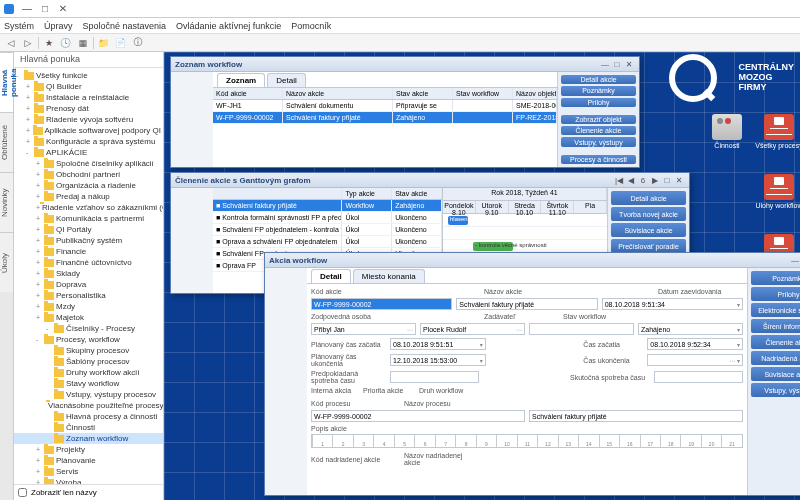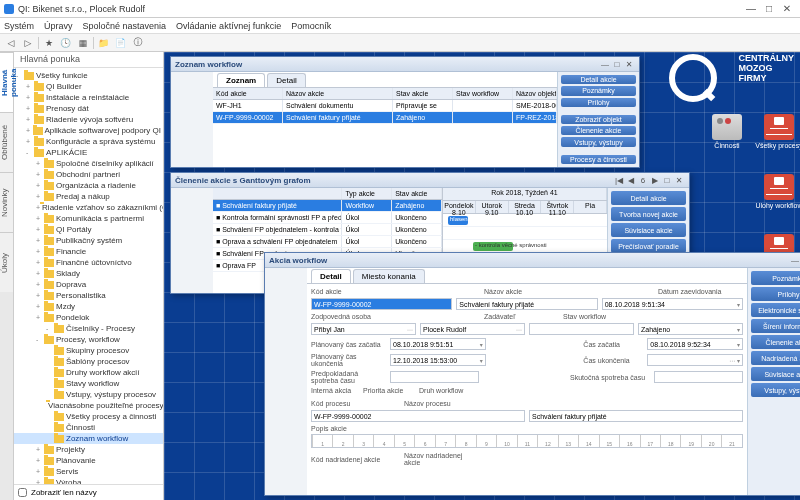--- a/index.html
+++ b/index.html
@@ -25,21 +25,21 @@
 .tree-item .exp { width: 8px; font-size: 7px; color: #888; }
 .tree-item .ficon { width: 10px; height: 8px; background: #f5c542; margin-right: 2px; position: relative; }
 .tree-item .ficon::before { content: ''; position: absolute; top: -2px; left: 0; width: 4px; height: 2px; background: #f5c542; }
 .ind-0 { padding-left: 2px; }
 .ind-1 { padding-left: 12px; }
 .ind-2 { padding-left: 22px; }
 .ind-3 { padding-left: 32px; }
 .tree-footer { height: 16px; padding: 2px 4px; font-size: 8px; border-top: 1px solid #ddd; display: flex; align-items: center; gap: 4px; }
 .tree-footer input[type=checkbox] { width: 9px; height: 9px; }
 .workspace { flex: 1; position: relative; background: #0a3d91; background-image: linear-gradient(rgba(255,255,255,0.15) 1px, transparent 1px), linear-gradient(90deg, rgba(255,255,255,0.15) 1px, transparent 1px); background-size: 30px 30px; }
-.logo { position: absolute; top: 2px; right: 6px; display: flex; gap: 22px; pointer-events: none; }
+.logo { position: absolute; top: 2px; right: 6px; display: flex; align-items: center; gap: 22px; pointer-events: none; }
 .logo .q { width: 48px; height: 48px; border: 6px solid #fff; border-radius: 50%; position: relative; }
 .logo .q::after { content: ''; position: absolute; width: 12px; height: 6px; background: #fff; bottom: -2px; right: -4px; transform: rotate(45deg); }
 .logo .txt { color: #fff; font-size: 9px; font-weight: bold; line-height: 1.1; }
 .ws-icon { position: absolute; width: 50px; text-align: center; color: #fff; font-size: 7px; cursor: pointer; }
 .ws-icon .ic { width: 30px; height: 26px; margin: 0 auto 2px; background: #d84a3a; border-radius: 3px; position: relative; }
 .ws-icon .ic::before { content: ''; position: absolute; width: 10px; height: 8px; background: #fff; top: 3px; left: 50%; transform: translateX(-50%); border-radius: 1px; }
 .ws-icon .ic::after { content: ''; position: absolute; width: 18px; height: 1px; background: #fff; top: 14px; left: 6px; box-shadow: -4px 6px 0 #fff, 4px 6px 0 #fff; }
 .ws-icon.people .ic { background: linear-gradient(#ddd,#bbb); }
 .ws-icon.people .ic::before { width: 6px; height: 6px; border-radius: 50%; background: #888; top: 4px; left: 8px; box-shadow: 8px 0 0 #c44; }
 .ws-icon.people .ic::after { display: none; }
@@ -79,21 +79,20 @@
 .ruler-ticks { position: absolute; inset: 0; display: flex; }
 .ruler-ticks div { flex: 1; border-left: 1px solid #ccc; text-align: center; padding-top: 6px; color: #888; }
 ::-webkit-scrollbar { width: 8px; height: 8px; }
 ::-webkit-scrollbar-thumb { background: #b0c0d5; }
 </style>
 </head>
 <body>
 
 <div class="titlebar">
   <div class="app-icon"></div>
-  <div class="title">QI: Bikenet s.r.o., Plocek Rudolf</div>
   <div class="winbtn">—</div>
   <div class="winbtn">□</div>
   <div class="winbtn">✕</div>
 </div>
 
 <div class="menubar">
   <span>Systém</span>
   <span>Úpravy</span>
   <span>Spoločné nastavenia</span>
   <span>Ovládanie aktívnej funkcie</span>
@@ -230,21 +229,21 @@
           <span>Personalistika</span>
         </div>
         <div class="tree-item ind-2">
           <span class="exp">+</span>
           <span class="ficon"></span>
           <span>Mzdy</span>
         </div>
         <div class="tree-item ind-2">
           <span class="exp">+</span>
           <span class="ficon"></span>
-          <span>Pondelok</span>
+          <span>Majetok</span>
         </div>
         <div class="tree-item ind-3">
           <span class="exp">-</span>
           <span class="ficon"></span>
           <span>Číselníky - Procesy</span>
         </div>
         <div class="tree-item ind-2">
           <span class="exp">-</span>
           <span class="ficon"></span>
           <span>Procesy, workflow</span>
@@ -275,21 +274,21 @@
           <span>Vstupy, výstupy procesov</span>
         </div>
         <div class="tree-item ind-3">
           <span class="exp"></span>
           <span class="ficon"></span>
           <span>Viacnásobne použiteľné procesy</span>
         </div>
         <div class="tree-item ind-3">
           <span class="exp"></span>
           <span class="ficon"></span>
-          <span>Všetky procesy a činnosti</span>
+          <span>Hlavná procesy a činnosti</span>
         </div>
         <div class="tree-item ind-3">
           <span class="exp"></span>
           <span class="ficon"></span>
           <span>Činnosti</span>
         </div>
         <div class="tree-item ind-3 selected">
           <span class="exp"></span>
           <span class="ficon"></span>
           <span>Zoznam workflow</span>

